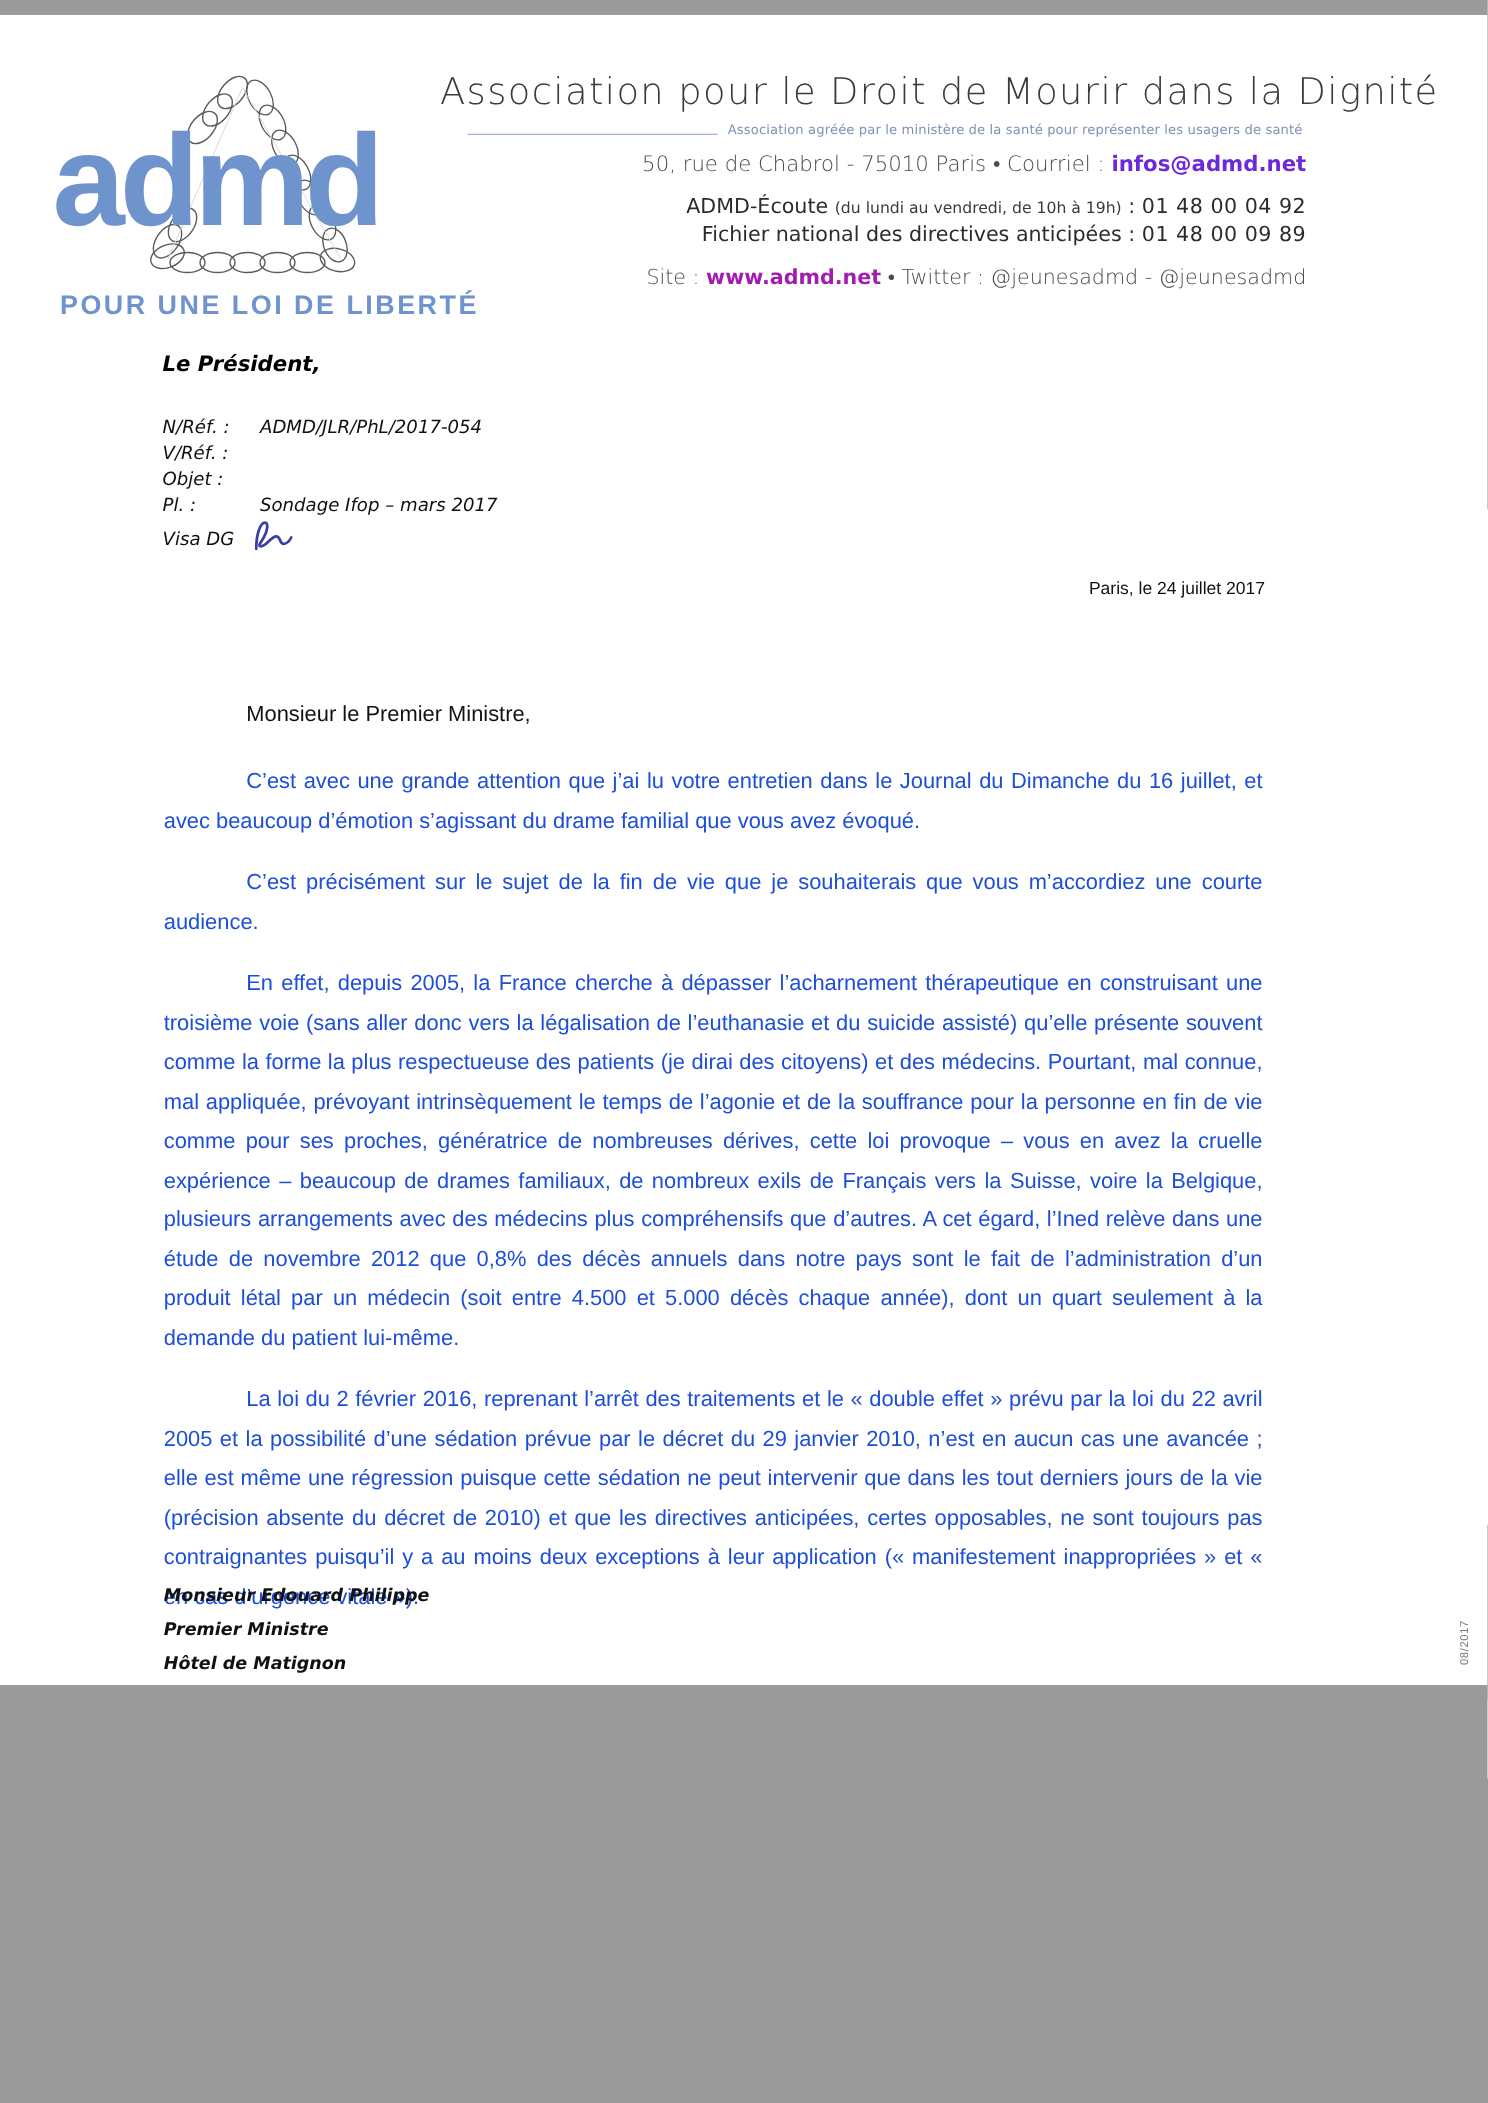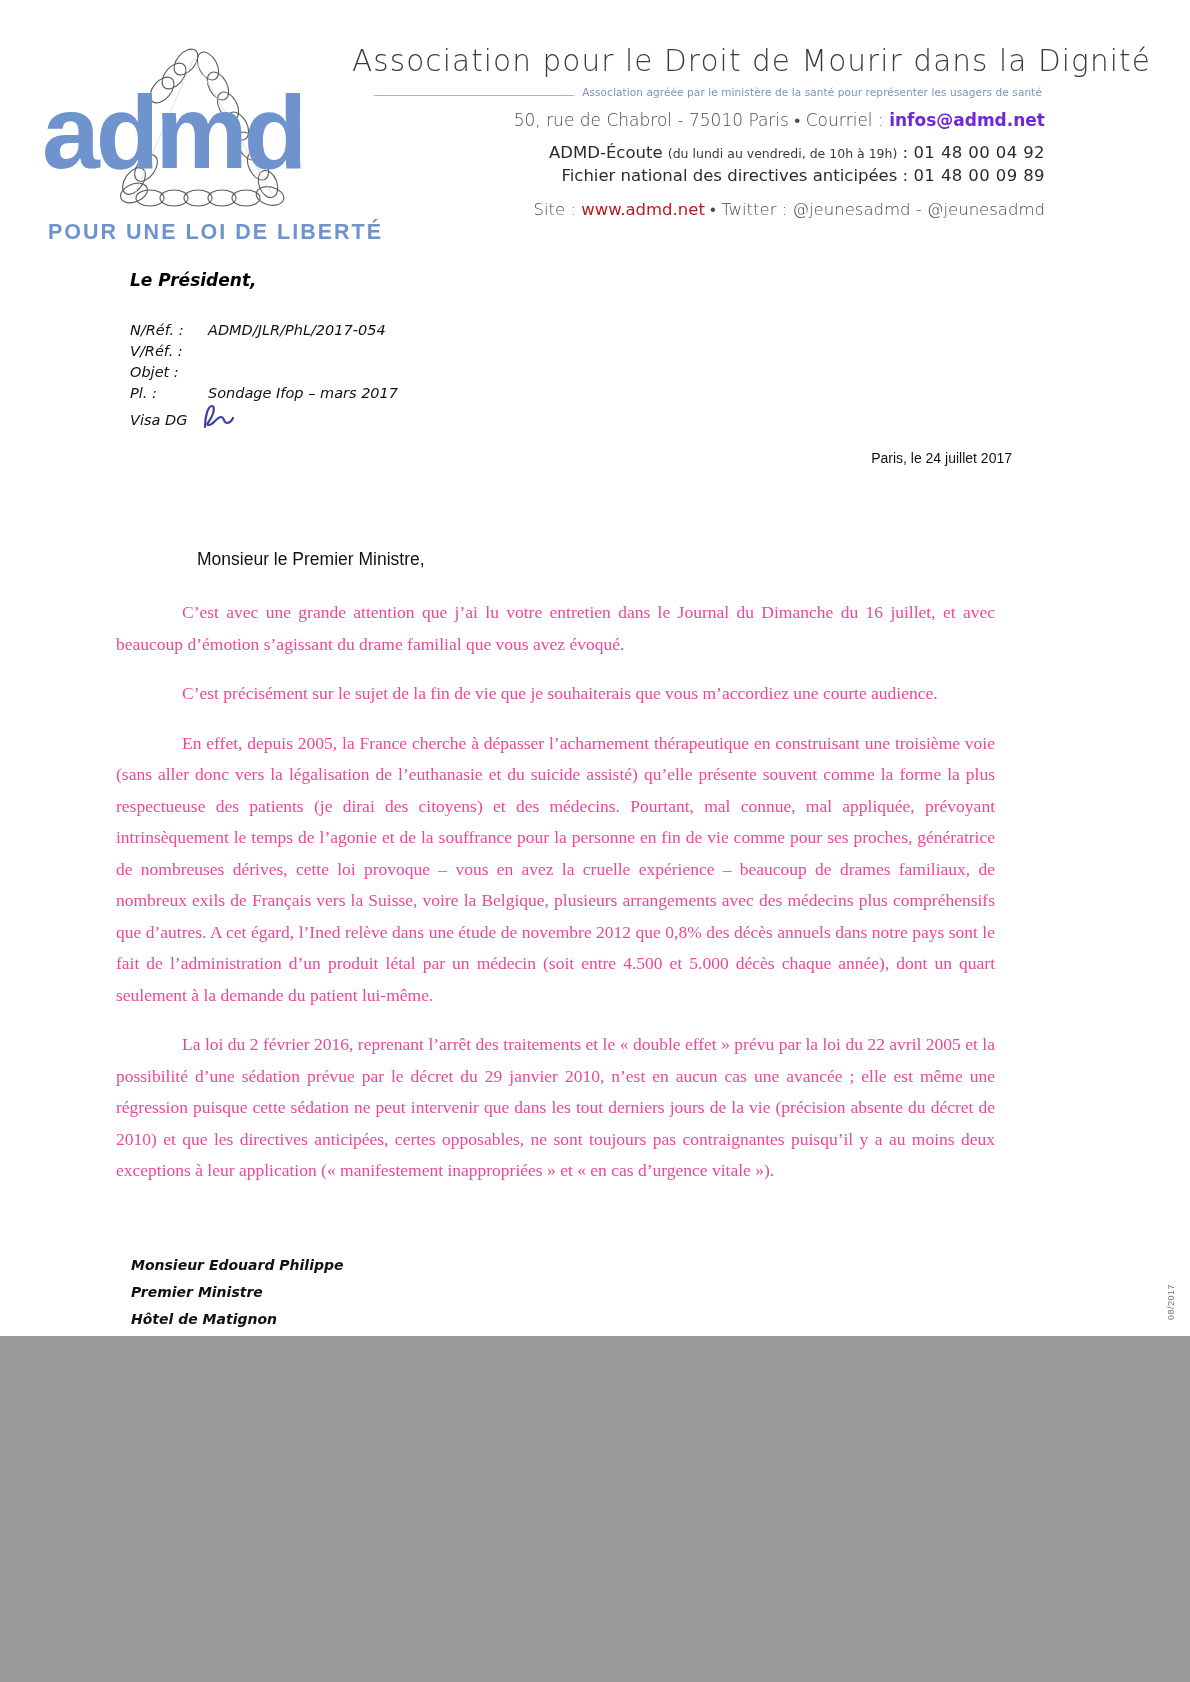--- a/index.html
+++ b/index.html
@@ -5,21 +5,21 @@
   html, body {
     margin: 0;
     padding: 0;
     background: #9a9a9a;
   }
   .page {
     position: relative;
     width: 1190px;
     height: 1336px;
     background: #ffffff;
-    margin: 0 auto;
+    margin: 12px auto;
     overflow: hidden;
     font-family: "Liberation Sans", sans-serif;
     color: #1a1a1a;
   }
 
   
   .header {
     position: absolute;
     top: 0; left: 0;
     width: 1190px;
@@ -111,21 +111,21 @@
   }
   .c-label { font-weight: 400; color: #2b2b2b; }
   .c-hours { font-size: 12.5px; color: #3a3a3a; }
   .c-num { font-weight: 400; letter-spacing: 0.4px; color: #2b2b2b; }
   .c-web {
     font-size: 16.5px;
     margin-top: 18px;
     color: #4a4a4a;
     font-weight: 300;
   }
-  .c-web b { font-weight: 400; color: #b91c1c; }
+  .c-web b { font-weight: 700; color: #a21caf; }
 
   
   .president {
     position: absolute;
     left: 130px;
     top: 270px;
     font-family: "DejaVu Sans", sans-serif;
     font-style: italic;
     font-weight: bold;
     font-size: 17px;
@@ -166,27 +166,27 @@
   .salutation {
     position: absolute;
     left: 197px;
     top: 549px;
     font-family: "Liberation Sans", sans-serif;
     font-size: 17.5px;
     color: #111;
   }
   .body-text {
     position: absolute;
-    left: 116px;
+    left: 131px;
     top: 597px;
     width: 879px;
-    font-family: Liberation Serif, serif;
+    font-family: Liberation Sans, sans-serif;
     font-size: 17.5px;
     line-height: 31.5px;
-    color: #ec4899;
+    color: #1d4ed8;
     text-align: justify;
   }
   .body-text p {
     margin: 0 0 18px 0;
     text-indent: 66px;
   }
   .body-text p:last-child { margin-bottom: 0; }
 
   
   .recipient {

